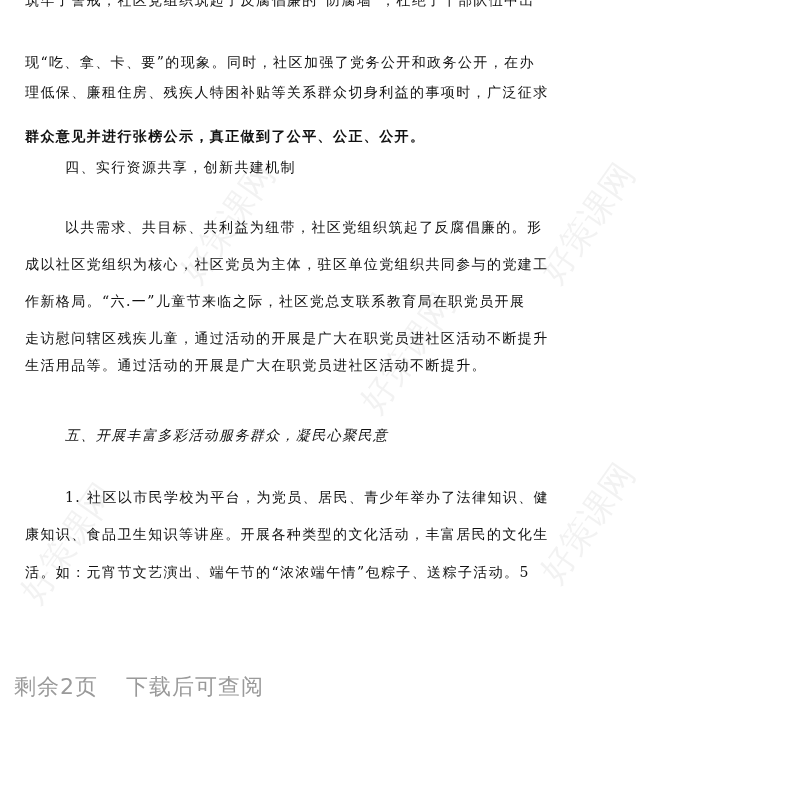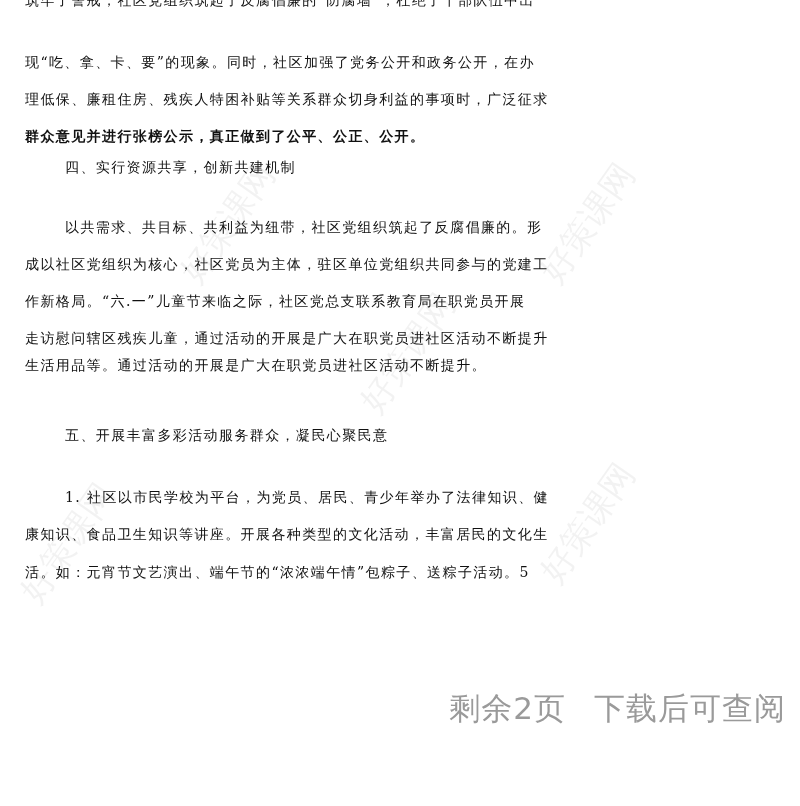--- a/index.html
+++ b/index.html
@@ -5,46 +5,46 @@
   html, body { margin: 0; padding: 0; background: #ffffff; }
   body { width: 800px; height: 806px; position: relative; overflow: hidden;
          font-family: "DejaVu Serif", "Liberation Serif", serif; color: #111; }
   .line { position: absolute; left: 25px; font-size: 14px; white-space: nowrap;
           letter-spacing: 1.4px; line-height: 24px; }
   .indent { left: 65px; }
   .cut { top: -12px; }
   .watermark { position: absolute; color: rgba(0,0,0,0.05); font-size: 34px;
                transform: rotate(-55deg); font-family: "DejaVu Sans", sans-serif;
                white-space: nowrap; pointer-events: none; }
-  .footer-note { position: absolute; top: 688px; left: 0; width: 800px; text-align: right;
+  .footer-note { position: absolute; top: 672px; left: 0; width: 800px; text-align: left;
                  font-family: "DejaVu Sans", "Liberation Sans", sans-serif;
-                 font-size: 31px; color: #9a9a9a; letter-spacing: 1px; }
+                 font-size: 22px; color: #9a9a9a; letter-spacing: 1px; }
   .footer-note span { margin: 0 14px; }
 </style>
 </head>
 <body>
 
 <div class="watermark" style="left:160px;top:200px;">好策课网</div>
 <div class="watermark" style="left:520px;top:200px;">好策课网</div>
 <div class="watermark" style="left:340px;top:330px;">好策课网</div>
 <div class="watermark" style="left:0px;top:520px;">好策课网</div>
 <div class="watermark" style="left:520px;top:500px;">好策课网</div>
 
 <div>
   <div class="line cut">筑牢了警戒，社区党组织筑起了反腐倡廉的“防腐墙”，杜绝了干部队伍中出</div>
   <div class="line" style="top:50px;">现“吃、拿、卡、要”的现象。同时，社区加强了党务公开和政务公开，在办</div>
-  <div class="line" style="top:87px;">理低保、廉租住房、残疾人特困补贴等关系群众切身利益的事项时，广泛征求</div>
+  <div class="line" style="top:80px;">理低保、廉租住房、残疾人特困补贴等关系群众切身利益的事项时，广泛征求</div>
   <div class="line" style="top:124px;font-weight:bold;">群众意见并进行张榜公示，真正做到了公平、公正、公开。</div>
   <div class="line indent" style="top:156px;font-family:Liberation Serif, serif;">四、实行资源共享，创新共建机制</div>
   <div class="line indent" style="top:215px;">以共需求、共目标、共利益为纽带，社区党组织筑起了反腐倡廉的。形</div>
   <div class="line" style="top:252px;">成以社区党组织为核心，社区党员为主体，驻区单位党组织共同参与的党建工</div>
   <div class="line" style="top:289px;">作新格局。“六.一”儿童节来临之际，社区党总支联系教育局在职党员开展</div>
   <div class="line" style="top:326px;">走访慰问辖区残疾儿童，通过活动的开展是广大在职党员进社区活动不断提升</div>
   <div class="line" style="top:353px;">生活用品等。通过活动的开展是广大在职党员进社区活动不断提升。</div>
-  <div class="line indent" style="top:423px;">五、开展丰富多彩活动服务群众，凝民心聚民意</div>
+  <div class="line indent" style="top:423px;font-style:italic;">五、开展丰富多彩活动服务群众，凝民心聚民意</div>
   <div class="line indent" style="top:485px;">1. 社区以市民学校为平台，为党员、居民、青少年举办了法律知识、健</div>
   <div class="line" style="top:522px;">康知识、食品卫生知识等讲座。开展各种类型的文化活动，丰富居民的文化生</div>
   <div class="line" style="top:560px;">活。如：元宵节文艺演出、端午节的“浓浓端午情”包粽子、送粽子活动。5</div>
 </div>
 
 <div class="footer-note">
   <span>剩余2页</span><span>下载后可查阅</span>
 </div>
 
 </body></html>

